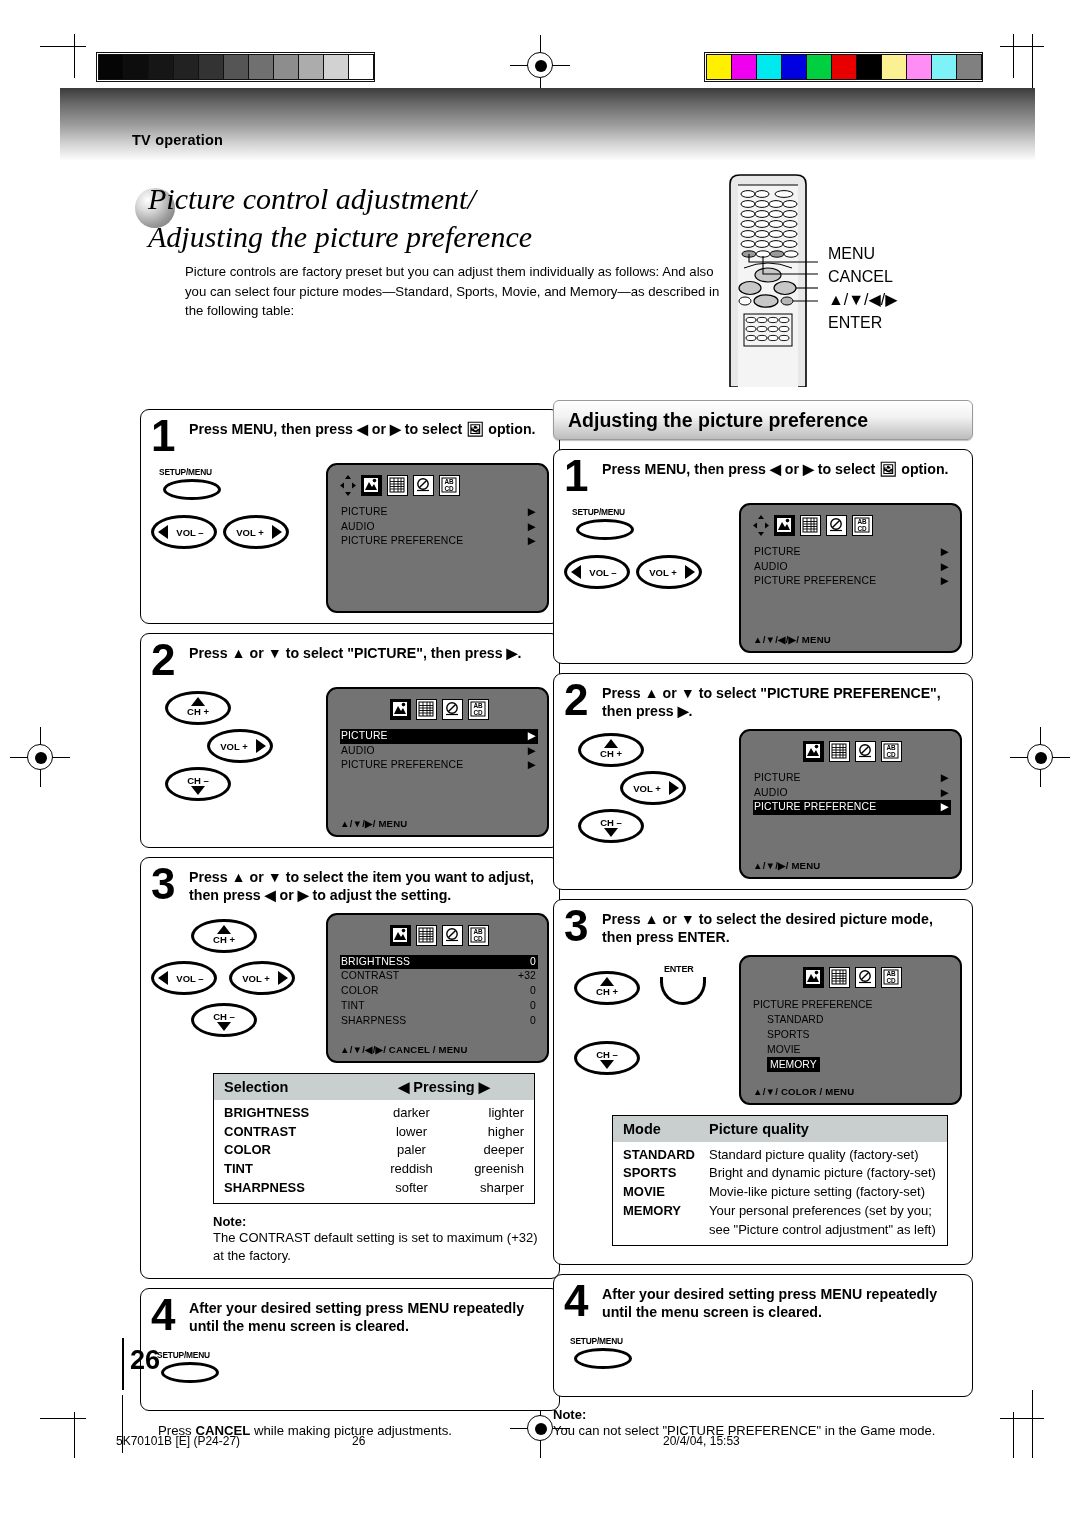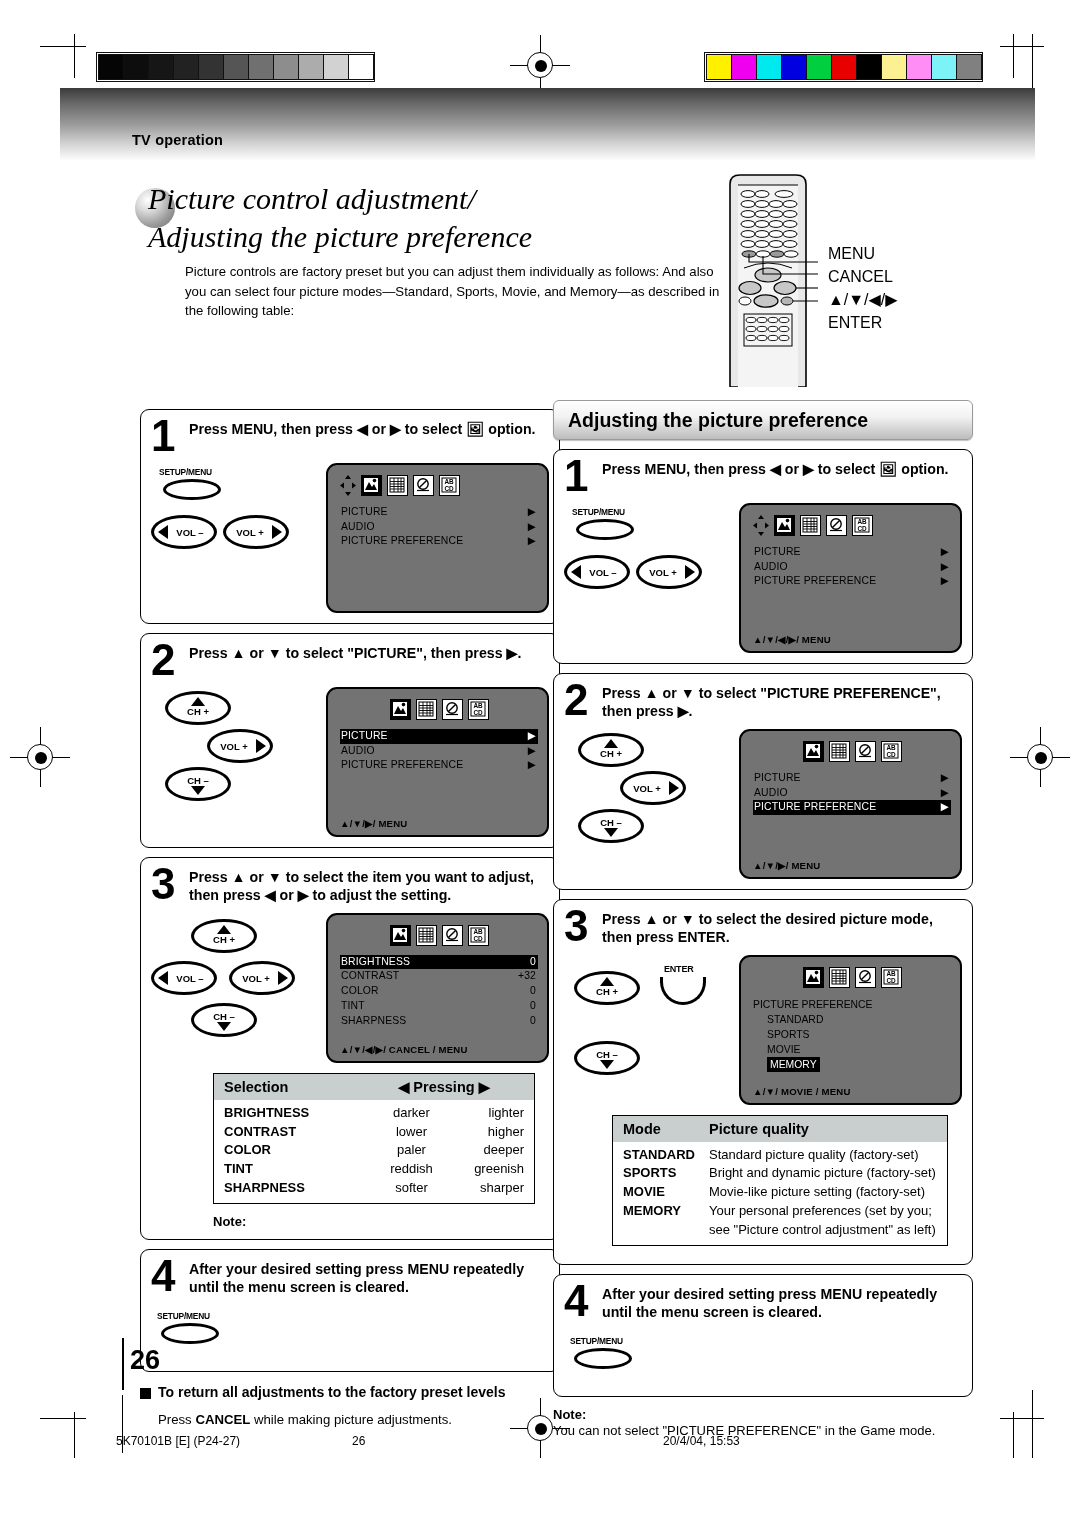--- a/index.html
+++ b/index.html
@@ -562,36 +562,33 @@
             <div class="rt-col">greenish</div>
           </div>
           <div class="trow">
             <div class="sel-col">SHARPNESS</div>
             <div class="mid-col">softer</div>
             <div class="rt-col">sharper</div>
           </div>
         </div>
       </div>
       <div class="note-t" style="margin-left: 62px;">Note:</div>
+      <div class="note-b" style="margin: 0px 10px 2px 62px;">The CONTRAST default setting is set to maximum (+32) at the factory.</div>
     </div>
     <div class="step-box">
       <div class="step-row">
         <div class="step-num">4</div>
         <div class="step-txt">After your desired setting press MENU repeatedly until the menu screen is cleared.</div>
       </div>
       <div class="step-body">
         <div class="keys" style="height: 56px;">
           <div class="keylabel" style="left: 6px; top: 6px;">SETUP/MENU</div>
           <div class="oval-btn" style="left: 10px; top: 18px;"></div>
         </div>
       </div>
-    </div>
-    <div class="sq-head">
-      <span class="sq"></span>
-      <span>To return all adjustments to the factory preset levels</span>
     </div>
     <div class="sq-sub"><span>Press </span><span style="font-weight: bold;">CANCEL</span><span> while making picture adjustments.</span></div>
   </div>
 <div class="col col-right" id="col-right">
     <div class="sec-head">Adjusting the picture preference</div>
     <div class="step-box">
       <div class="step-row">
         <div class="step-num">1</div>
         <div class="step-txt">Press MENU, then press ◀ or ▶ to select 🖼 option.</div>
       </div>
@@ -757,21 +754,21 @@
                 <text x="9" y="14.6" font-size="6.4" font-family="Liberation Sans, sans-serif" font-weight="bold" text-anchor="middle" fill="#000">CD</text>
               </svg></div>
           </div>
           <div class="osd-pref">
             <div>PICTURE PREFERENCE</div>
             <div class="ind">STANDARD</div>
             <div class="ind">SPORTS</div>
             <div class="ind">MOVIE</div>
             <div class="ind"><span class="hl">MEMORY</span></div>
           </div>
-          <div class="osd-foot">▲/▼/ MOVIE / MENU</div>
+          <div class="osd-foot">▲/▼/ COLOR / MENU</div>
         </div>
       </div>
       <div class="tbl" style="margin: 10px 14px 8px 48px;">
         <div class="thead">
           <div class="mode-col">Mode</div>
           <div class="qual-col">Picture quality</div>
         </div>
         <div style="padding: 4px 0px 5px;">
           <div class="trow">
             <div class="mode-col">STANDARD</div>

